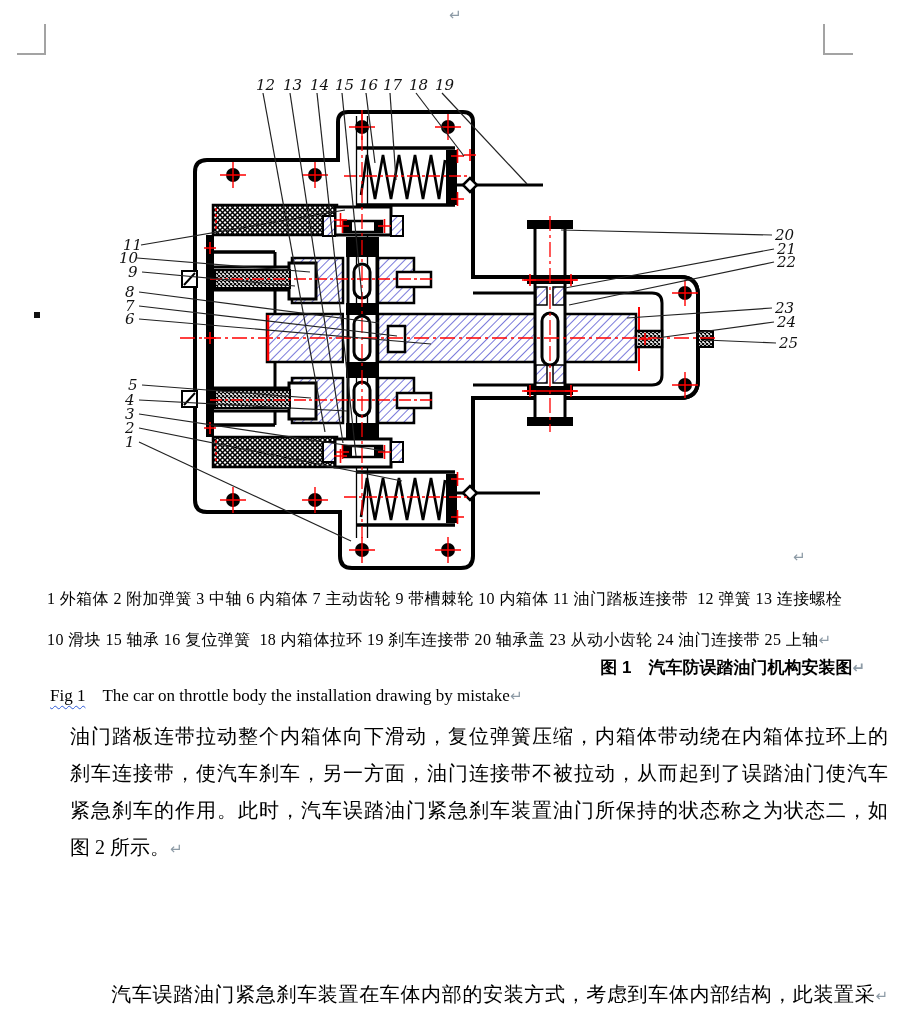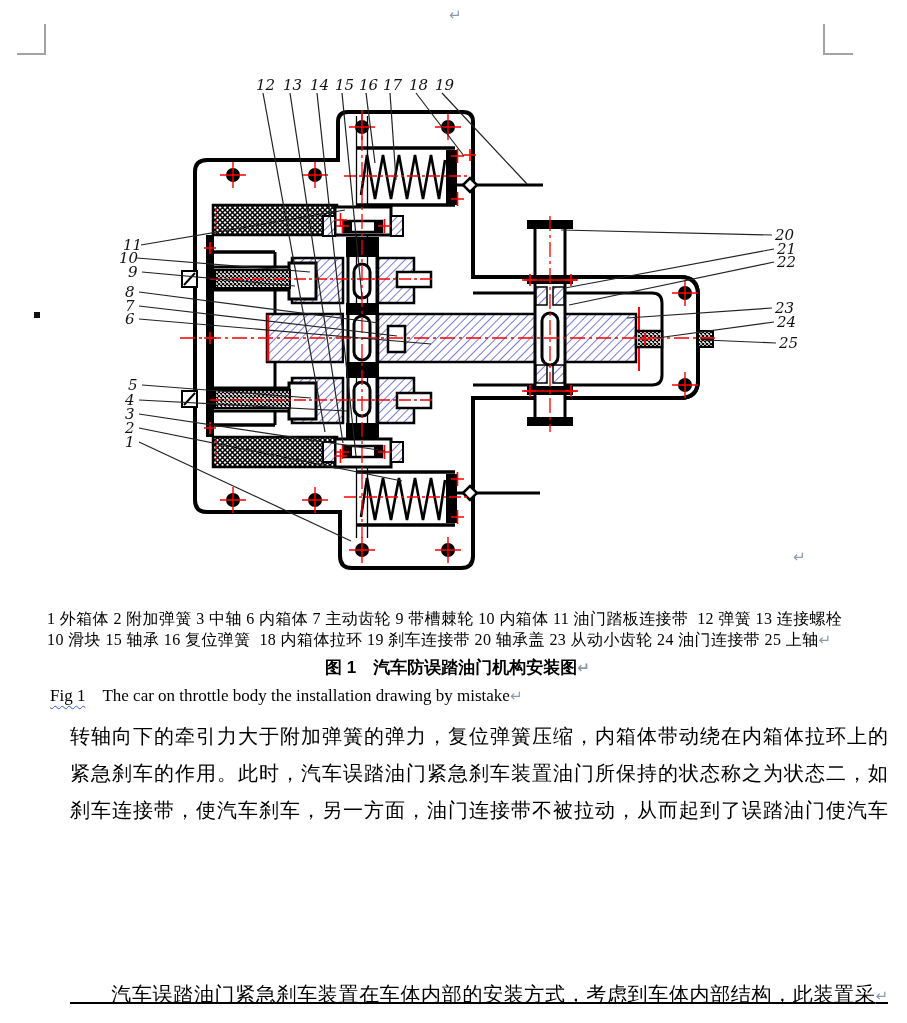--- a/index.html
+++ b/index.html
@@ -4,25 +4,25 @@
 <style>
   html,body{margin:0;padding:0;}
   body{width:907px;height:1023px;position:relative;background:#ffffff;overflow:hidden;
        font-family:"Liberation Serif","DejaVu Serif",serif;color:#000;}
   .abs{position:absolute;}
   .cornerline{position:absolute;background:#a3a3a3;}
   .pmark{color:#8d9ba6;font-family:"DejaVu Sans",sans-serif;font-size:15px;}
   .bullet{position:absolute;left:34px;top:312px;width:6px;height:6px;background:#111;}
   #fig-svg{position:absolute;left:95px;top:60px;}
   .partsline{position:absolute;left:47px;width:825px;font-size:16px;letter-spacing:0.4px;white-space:pre;}
-  #cap-cn{position:absolute;left:50px;top:656px;width:815px;text-align:center;
+  #cap-cn{position:absolute;left:50px;top:656px;width:815px;text-align:right;
           font-family:"Liberation Sans","DejaVu Sans",sans-serif;font-weight:bold;font-size:17px;}
   #cap-en{position:absolute;left:50px;top:684px;width:815px;font-size:17px;}
   #para1{position:absolute;left:70px;top:718px;width:818px;font-size:20px;}
-  #para2{position:absolute;left:70px;top:976px;width:818px;font-size:20px;text-decoration:underline;}
+  #para2{position:absolute;left:70px;top:976px;width:818px;font-size:20px;}
   .bline{height:37px;line-height:37px;text-align:justify;text-align-last:justify;text-justify:inter-character;white-space:nowrap;}
   .bline.last{text-align-last:left;}
   .wavy-b{text-decoration:underline;text-decoration-style:wavy;text-decoration-color:#2f5bd6;text-decoration-thickness:1px;text-underline-offset:4px;}
   .wavy-r{text-decoration:underline;text-decoration-style:wavy;text-decoration-color:#d42a1e;text-decoration-thickness:1px;text-underline-offset:4px;}
   svg text.callout{font-family:"DejaVu Serif","Liberation Serif",serif;font-style:italic;font-size:15px;fill:#111;}
 </style>
 </head>
 <body>
 
 <div class="cornerline" style="left:44px;top:24px;width:2px;height:31px;"></div>
@@ -275,27 +275,28 @@
     <text class="callout" x="30" y="387">1</text>
     <text class="callout" x="680" y="180">20</text>
     <text class="callout" x="682" y="194">21</text>
     <text class="callout" x="682" y="207">22</text>
     <text class="callout" x="680" y="253">23</text>
     <text class="callout" x="682" y="267">24</text>
     <text class="callout" x="684" y="288">25</text>
   </g>
 </svg>
 
-<div class="partsline" style="top:589px;margin-top:20px;">1 外箱体 2 附加弹簧 3 中轴 6 内箱体 7 主动齿轮 9 带槽棘轮 10 内箱体 11 油门踏板连接带  12 弹簧 13 连接螺栓</div>
+<div class="partsline" style="top:589px;">1 外箱体 2 附加弹簧 3 中轴 6 内箱体 7 主动齿轮 9 带槽棘轮 10 内箱体 11 油门踏板连接带  12 弹簧 13 连接螺栓</div>
 <div class="partsline" style="top:630px;"><span>10 滑块 15 轴承 16 复位弹簧  18 内箱体拉环 19 刹车连接带 20 轴承盖 23 从动小齿轮 24 油门连接带 25 上轴</span><span class="pmark">↵</span></div>
 
 <div id="cap-cn"><span>图 1　汽车防误踏油门机构安装图</span><span class="pmark">↵</span></div>
 <div id="cap-en"><span class="wavy-b">Fig 1</span><span>　The car on throttle body the installation drawing by mistake</span><span class="pmark">↵</span></div>
 
 <div id="para1">
-  <div class="bline">转轴向下的牵引力大于附加弹簧的弹力，复位弹簧压缩，内箱体带动绕在内箱体拉环上的</div>
+  <div class="bline">油门踏板连带拉动整个内箱体向下滑动，复位弹簧压缩，内箱体带动绕在内箱体拉环上的</div>
+  <div class="bline">刹车连接带，使汽车刹车，另一方面，油门连接带不被拉动，从而起到了误踏油门使汽车</div>
   <div class="bline">紧急刹车的作用。此时，汽车误踏油门紧急刹车装置油门所保持的状态称之为状态二，如</div>
-  <div class="bline">刹车连接带，使汽车刹车，另一方面，油门连接带不被拉动，从而起到了误踏油门使汽车</div>
+  <div class="bline last"><span>图 2 所示。</span><span class="pmark">↵</span></div>
 </div>
 
 <div id="para2">
   <div class="bline"><span>　　汽车误踏油门紧急刹车装置在车体内部的安装方式，考虑到车体内部结构，此装置采</span><span class="pmark">↵</span></div>
 </div>
 
 </body></html>

